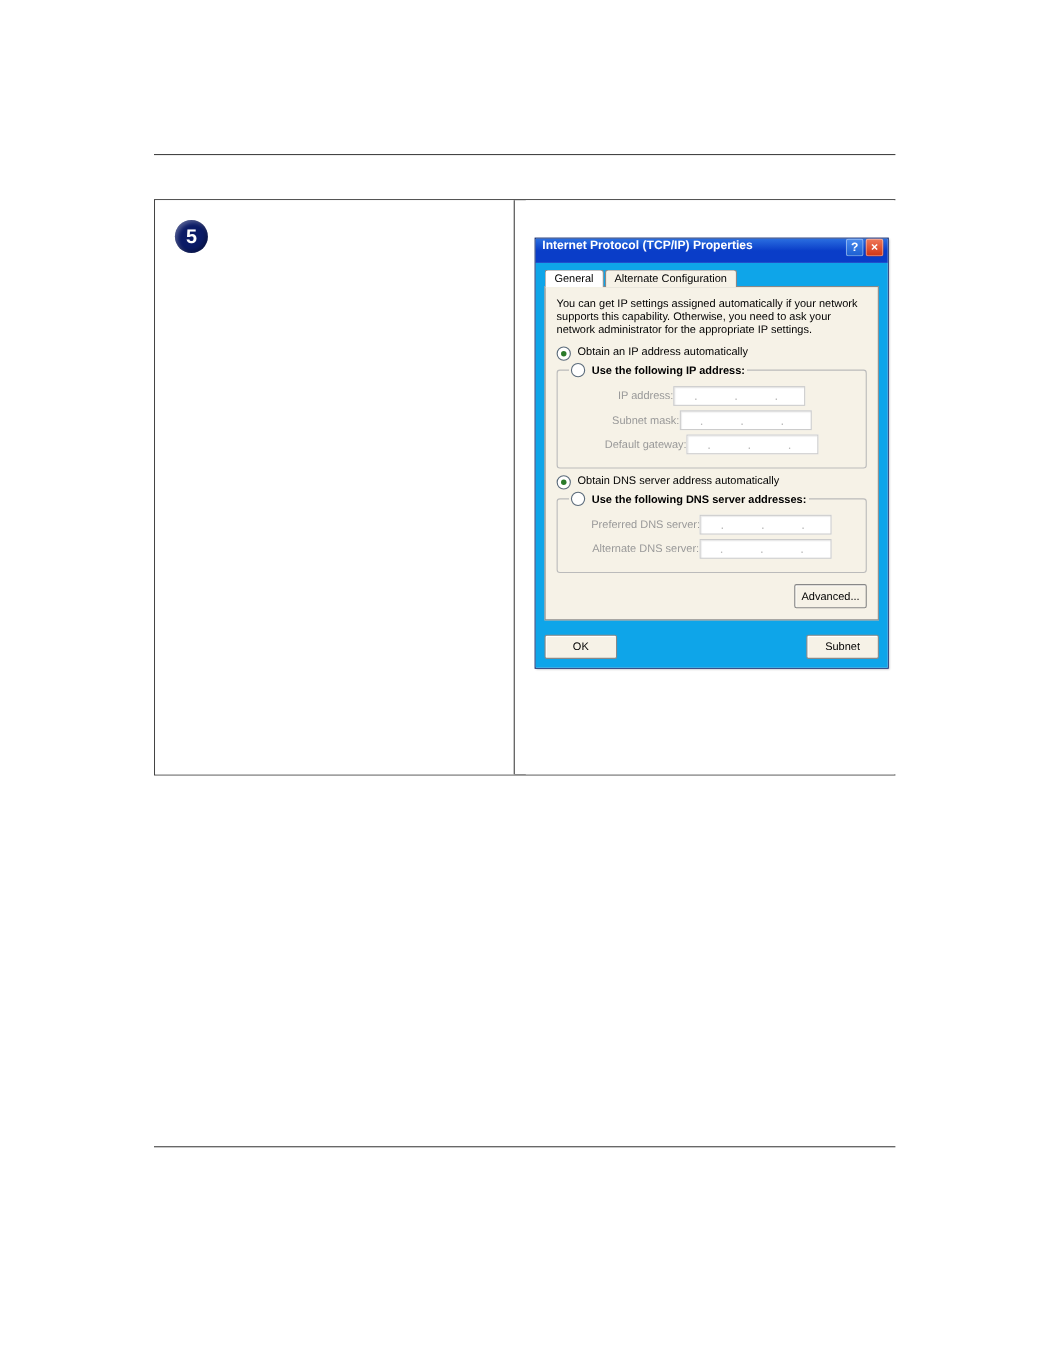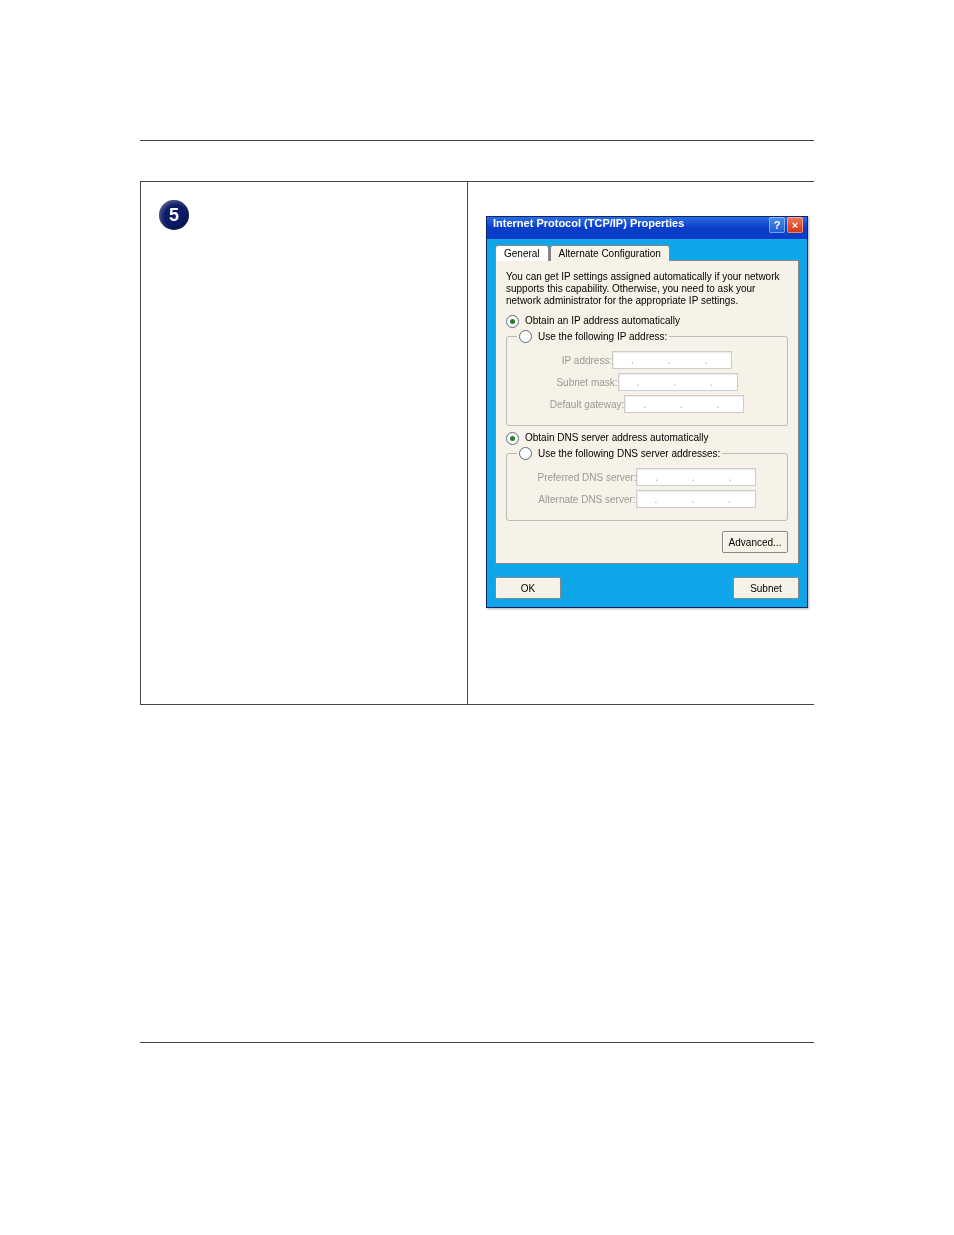--- a/index.html
+++ b/index.html
@@ -179,22 +179,23 @@
   fieldset.xp-fieldset {
     border: 1px solid #bbb;
     border-radius: 3px;
     margin: 0 0 6px 0;
     padding: 4px 10px 8px 10px;
   }
   fieldset.xp-fieldset legend {
     font-size: 10px;
     padding: 0 2px;
     display: flex;
-    align-items: center;
+    align-items: flex-end;
     gap: 6px;
+    font-weight: bold;
   }
 
   .field-row {
     display: flex;
     align-items: center;
     justify-content: center;
     margin: 4px 0;
   }
   .field-label {
     color: #999;

